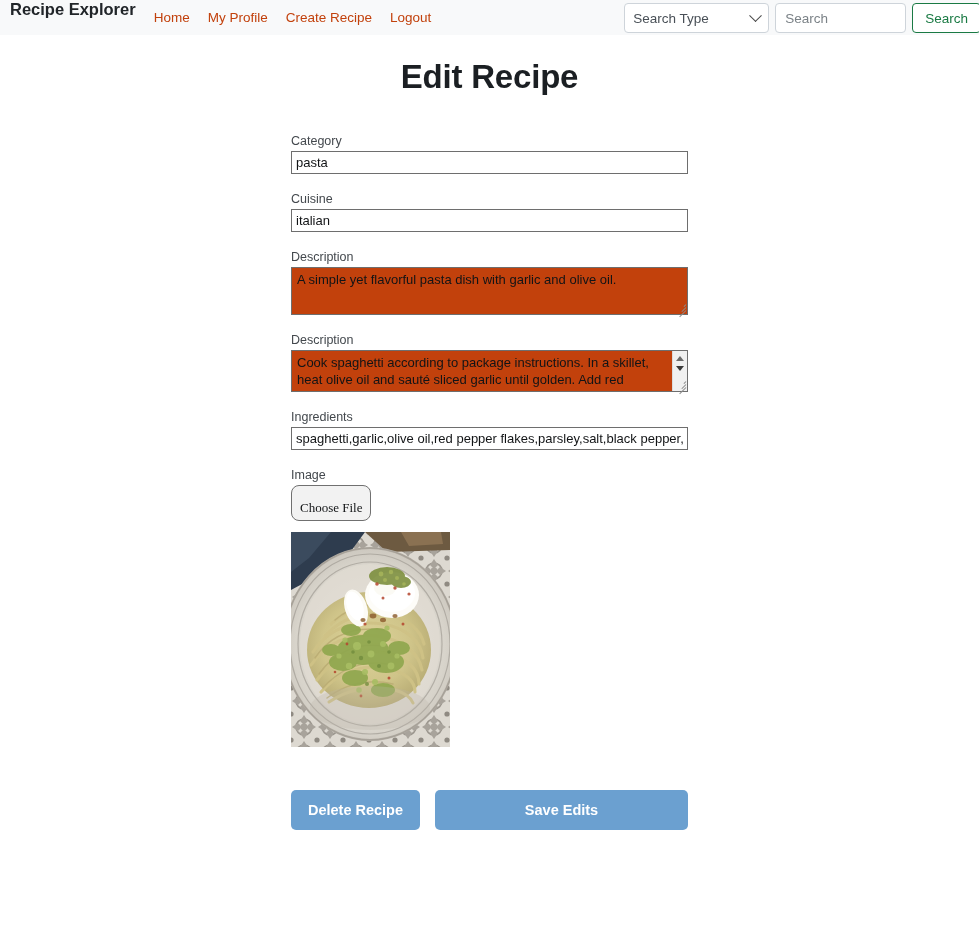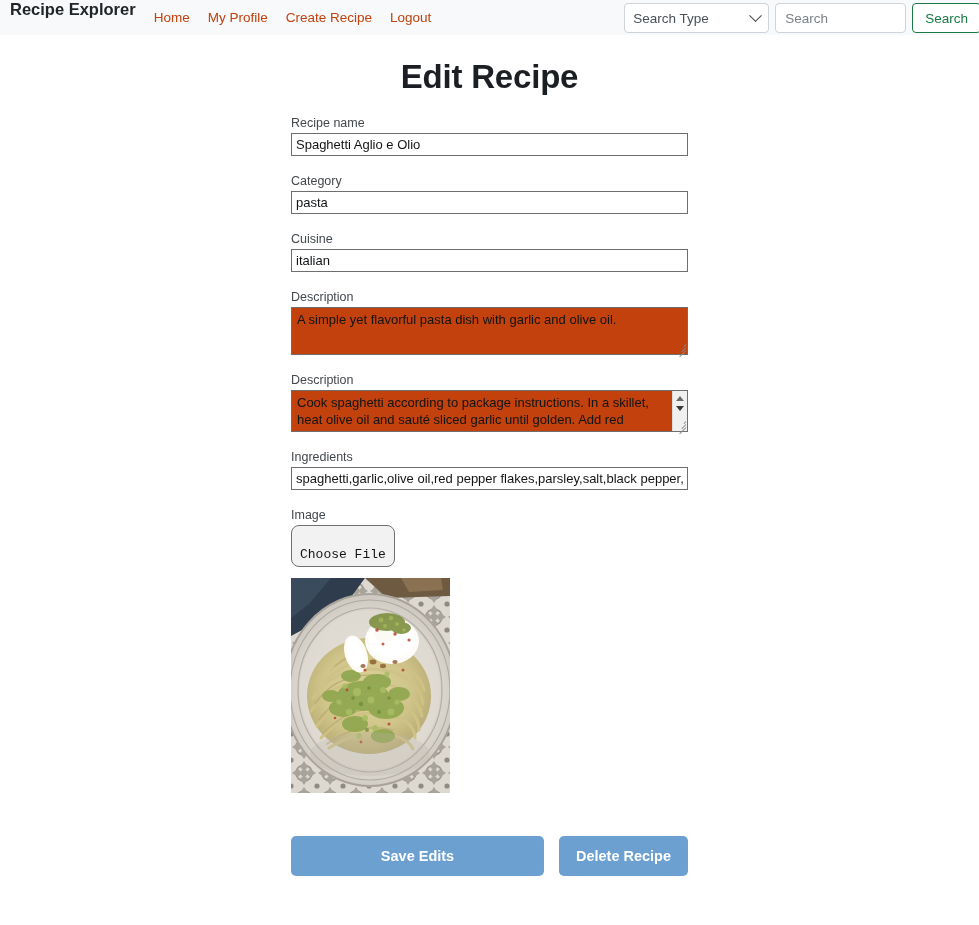--- a/index.html
+++ b/index.html
@@ -182,23 +182,23 @@
   }
   .sbar .up { border-bottom: 5px solid #6b6b6b; margin-top: 5px; }
   .sbar .dn { border-top: 5px solid #3a3a3a; margin-top: 5px; }
 
   
   .choose-file {
     display: inline-block;
     border: 1px solid #707070;
     background: #f2f2f2;
     font-size: 13px;
-    font-family: Liberation Mono, monospace;
+    font-family: Liberation Serif, serif;
     color: #121416;
-    padding: 21px 8px 4px 8px;
+    padding: 14px 8px 4px 8px;
     cursor: pointer;
     border-radius: 8px;
   }
   .photo {
     width: 159px;
     height: 215px;
     margin-top: 11px;
     position: relative;
     overflow: hidden;
     background: #cfc9bd;
@@ -248,24 +248,20 @@
     </div>
     <input class="search-input" type="text" placeholder="Search" style="">
     <button class="search-btn">Search</button>
   </div>
 </div>
 
 <h1 class="page-title">Edit Recipe</h1>
 
 <div class="form-wrap">
 
-  <div class="field">
-    <label class="field-label">Recipe name</label>
-    <input class="txt-input" type="text" value="Spaghetti Aglio e Olio" style="">
-  </div>
 
   <div class="gap"></div>
 
   <div class="field">
     <label class="field-label">Category</label>
     <input class="txt-input" type="text" value="pasta" style="">
   </div>
 
   <div class="gap"></div>
 
@@ -460,15 +456,15 @@
           <ellipse cx="79" cy="176" rx="60" ry="22" fill="#b9b3a8" opacity="0.28"></ellipse>
           <ellipse cx="79" cy="112" rx="86" ry="96" fill="none" stroke="#a5a097" stroke-width="1"></ellipse>
         </g>
       </svg>
     </div>
   </div>
 
 </div>
 
 <div class="btn-row">
+  <button class="btn btn-delete">Delete Recipe</button>
   <button class="btn btn-save">Save Edits</button>
-  <button class="btn btn-delete">Delete Recipe</button>
 </div>
 
 </body></html>

